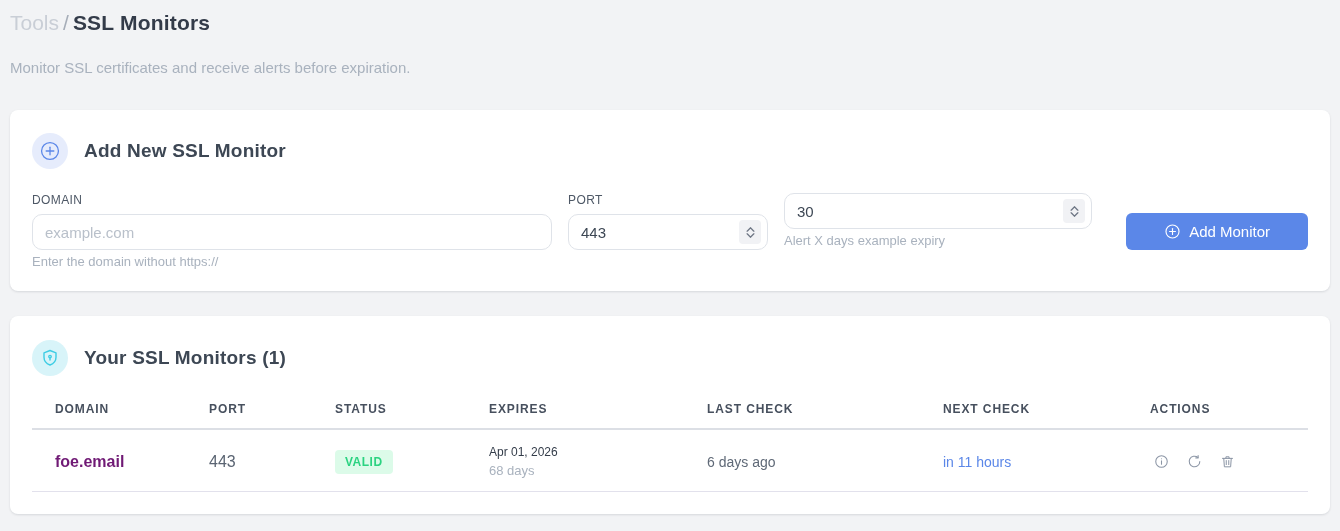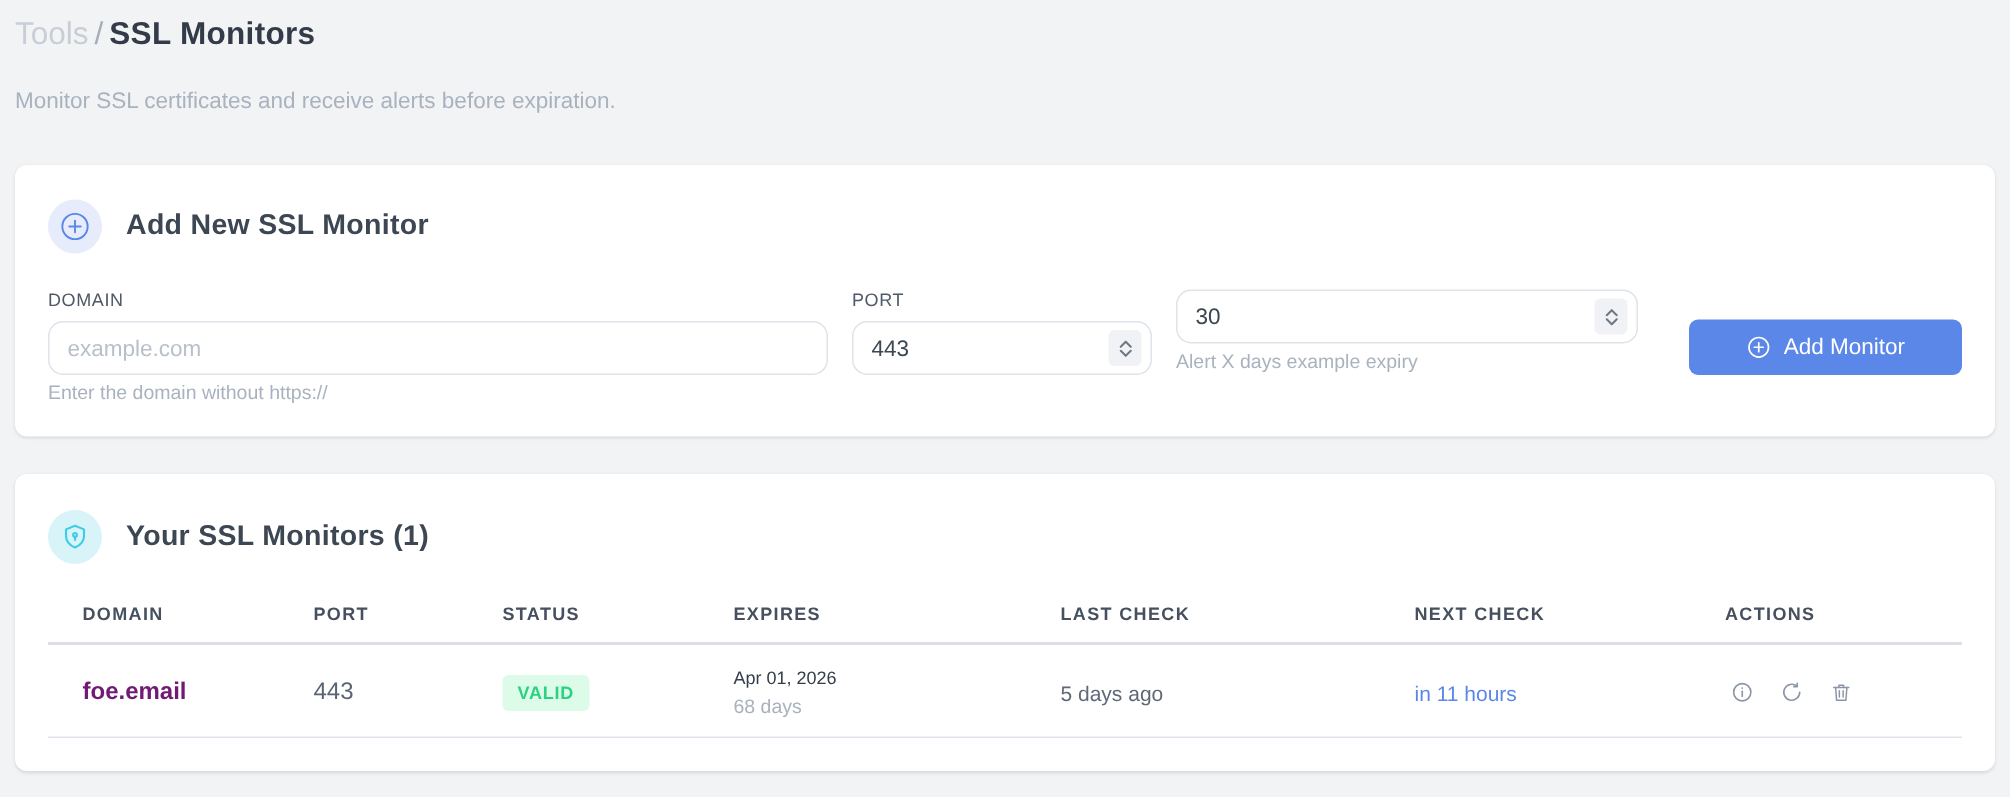--- a/index.html
+++ b/index.html
@@ -205,21 +205,21 @@
       <div class="t-row t-body-row">
         <div class="c1 cell-domain">foe.email</div>
         <div class="c2 cell-port">443</div>
         <div class="c3">
           <span class="badge-valid">VALID</span>
         </div>
         <div class="c4">
           <div class="expires-date">Apr 01, 2026</div>
           <div class="expires-days">68 days</div>
         </div>
-        <div class="c5 cell-last">5 days ago</div>
+        <div class="c5 cell-last">6 days ago</div>
         <div class="c6 cell-next">in 11 hours</div>
         <div class="c7">
           <div class="actions">
             <span class="action-btn">
               <svg viewBox="0 0 24 24" fill="none" stroke="currentColor" stroke-width="1.7" stroke-linecap="round">
                 <circle cx="12" cy="12" r="9.2"></circle>
                 <line x1="12" y1="11" x2="12" y2="16.5"></line>
                 <line x1="12" y1="7.5" x2="12" y2="7.6"></line>
               </svg>
             </span>

